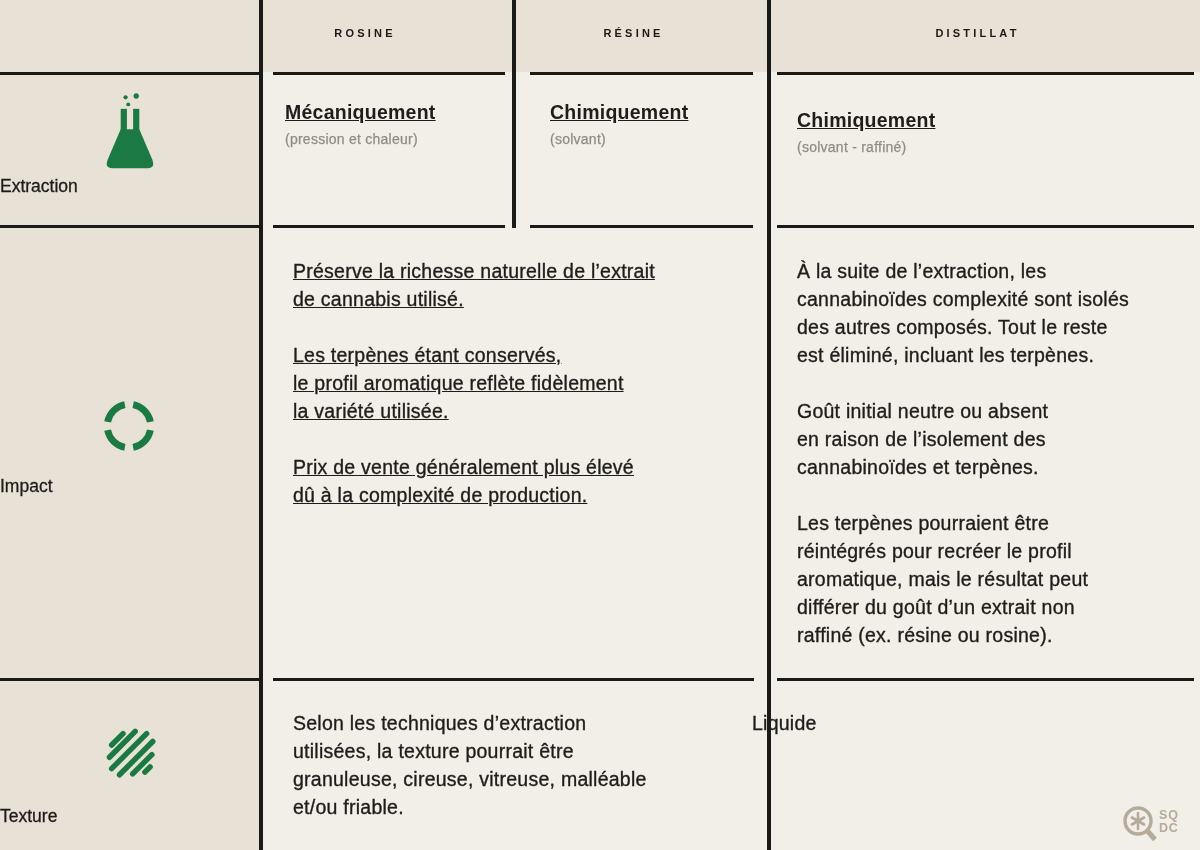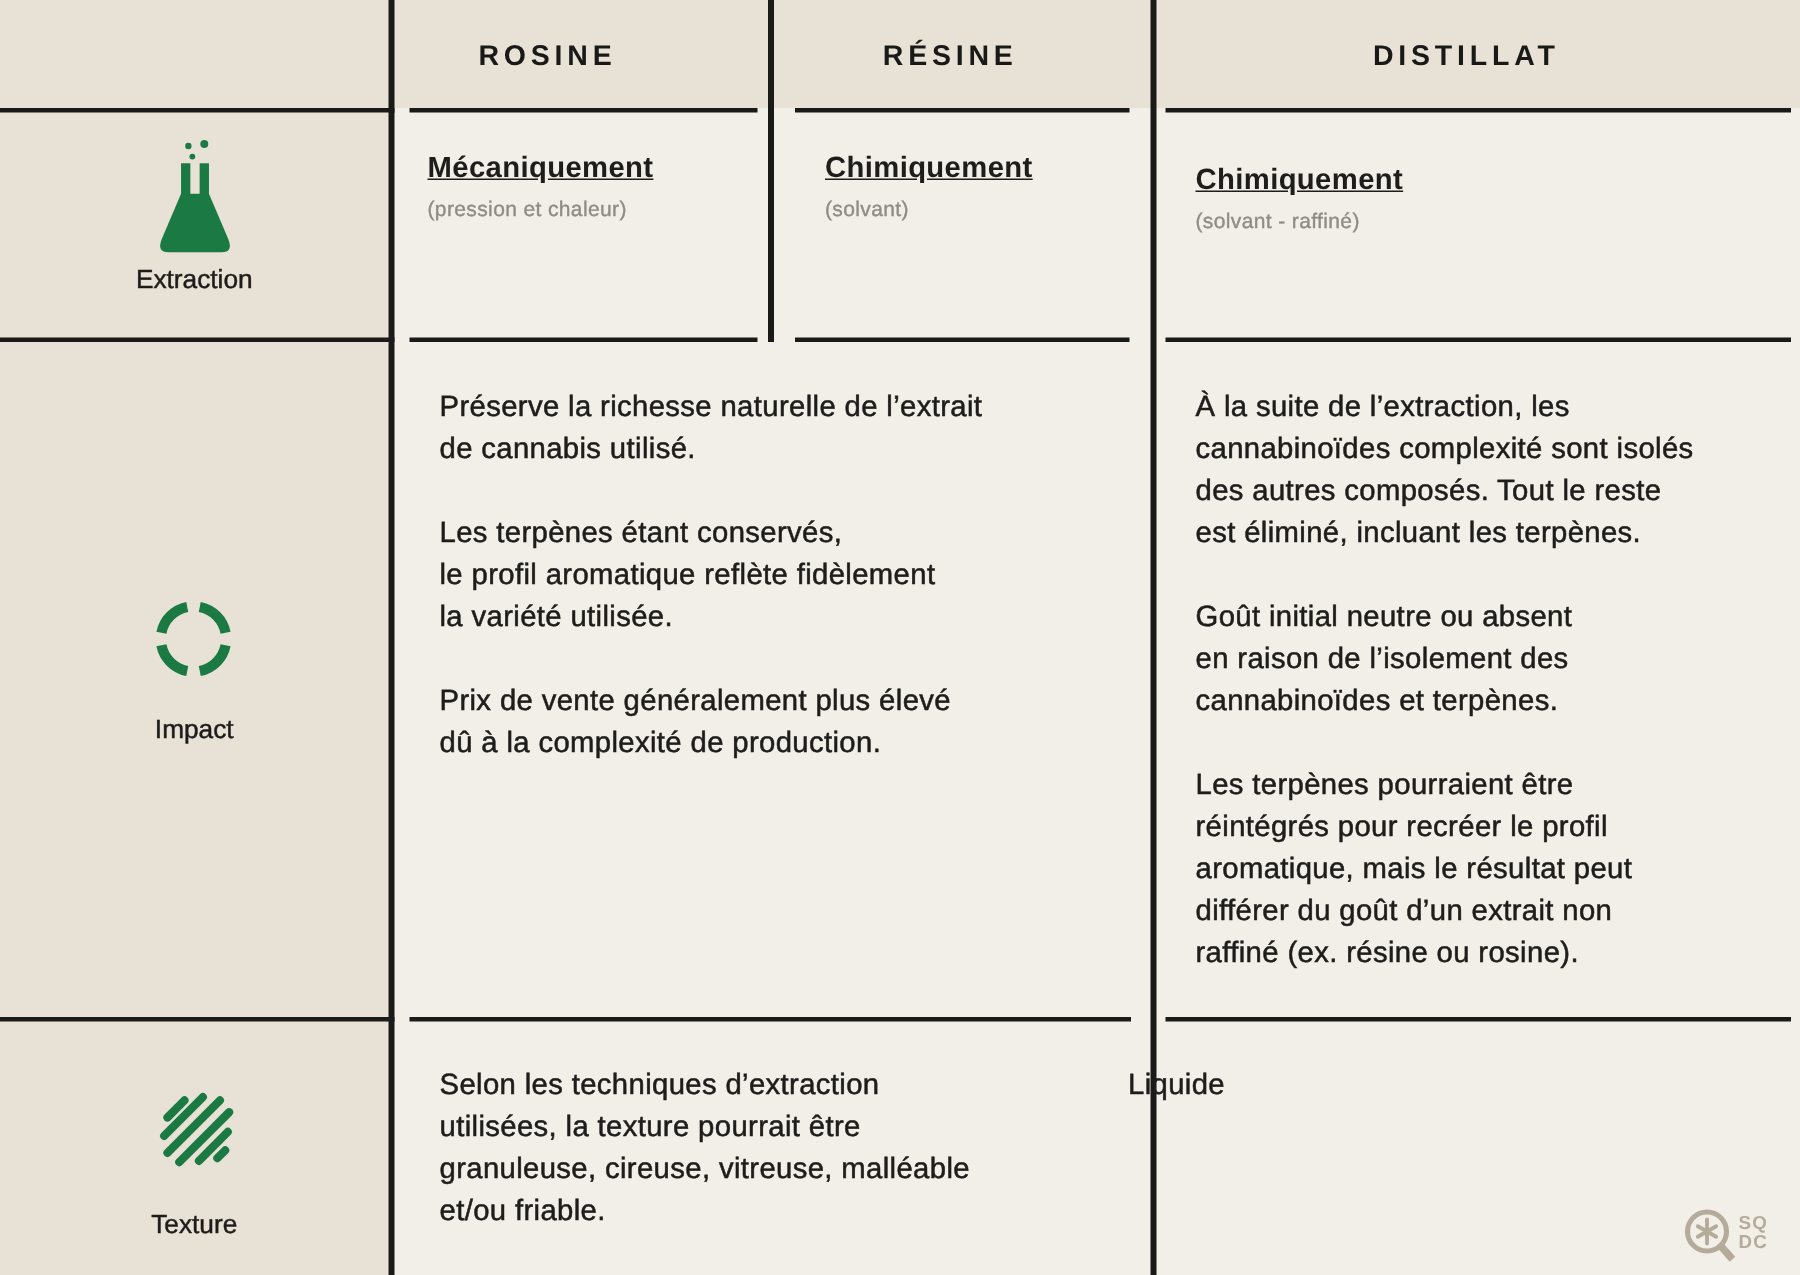--- a/index.html
+++ b/index.html
@@ -8,25 +8,25 @@
     background:#f2efe8;
     font-family:"Liberation Sans","DejaVu Sans",sans-serif;
     color:#1e1d1b;
   }
   .panel-dark{position:absolute;background:#e8e1d5;}
   .vline{position:absolute;width:4px;background:#1a1a19;}
   .hline{position:absolute;height:3px;background:#1a1a19;}
 
   .col-header{
     position:absolute;top:27px;text-align:center;
-    font-size:19px;font-weight:700;letter-spacing:3.2px;
+    font-size:11px;font-weight:700;letter-spacing:3.2px;
     color:#191918;
   }
   .row-label{
-    position:absolute;left:0;width:259px;text-align:center;
+    position:absolute;left:0;width:259px;
     font-size:17.5px;color:#1d1c1a;-webkit-text-stroke:0.3px #1d1c1a;
   }
   .icon{position:absolute;}
 
   .cell{position:absolute;font-size:19.5px;line-height:28px;
     letter-spacing:0.25px;-webkit-text-stroke:0.35px #1e1d1b;}
   .cell p{margin:0 0 28px 0;white-space:pre-line;}
   .cell p:last-child{margin-bottom:0;}
   .method{font-weight:700;font-size:19.5px;line-height:27px;text-decoration:underline;-webkit-text-stroke:0;}
   .detail{color:#8f8c86;font-size:14px;line-height:27px;
@@ -103,21 +103,21 @@
   </div>
   <div class="cell" style="left:550px;top:99px;width:210px;">
     <div class="method">Chimiquement</div>
     <div class="detail">(solvant)</div>
   </div>
   <div class="cell" style="left:797px;top:107px;width:380px;">
     <div class="method">Chimiquement</div>
     <div class="detail">(solvant - raffiné)</div>
   </div>
 
-  <div class="cell" style="left:293px;top:257px;width:450px;">
+  <div class="cell" style="left:293px;top:257px;width:450px;text-decoration:underline;">
     <p>Préserve la richesse naturelle de l’extrait
 de cannabis utilisé.</p>
     <p>Les terpènes étant conservés,
 le profil aromatique reflète fidèlement
 la variété utilisée.</p>
     <p>Prix de vente généralement plus élevé
 dû à la complexité de production.</p>
   </div>
   <div class="cell" style="left:797px;top:257px;width:395px;">
     <p>À la suite de l’extraction, les

